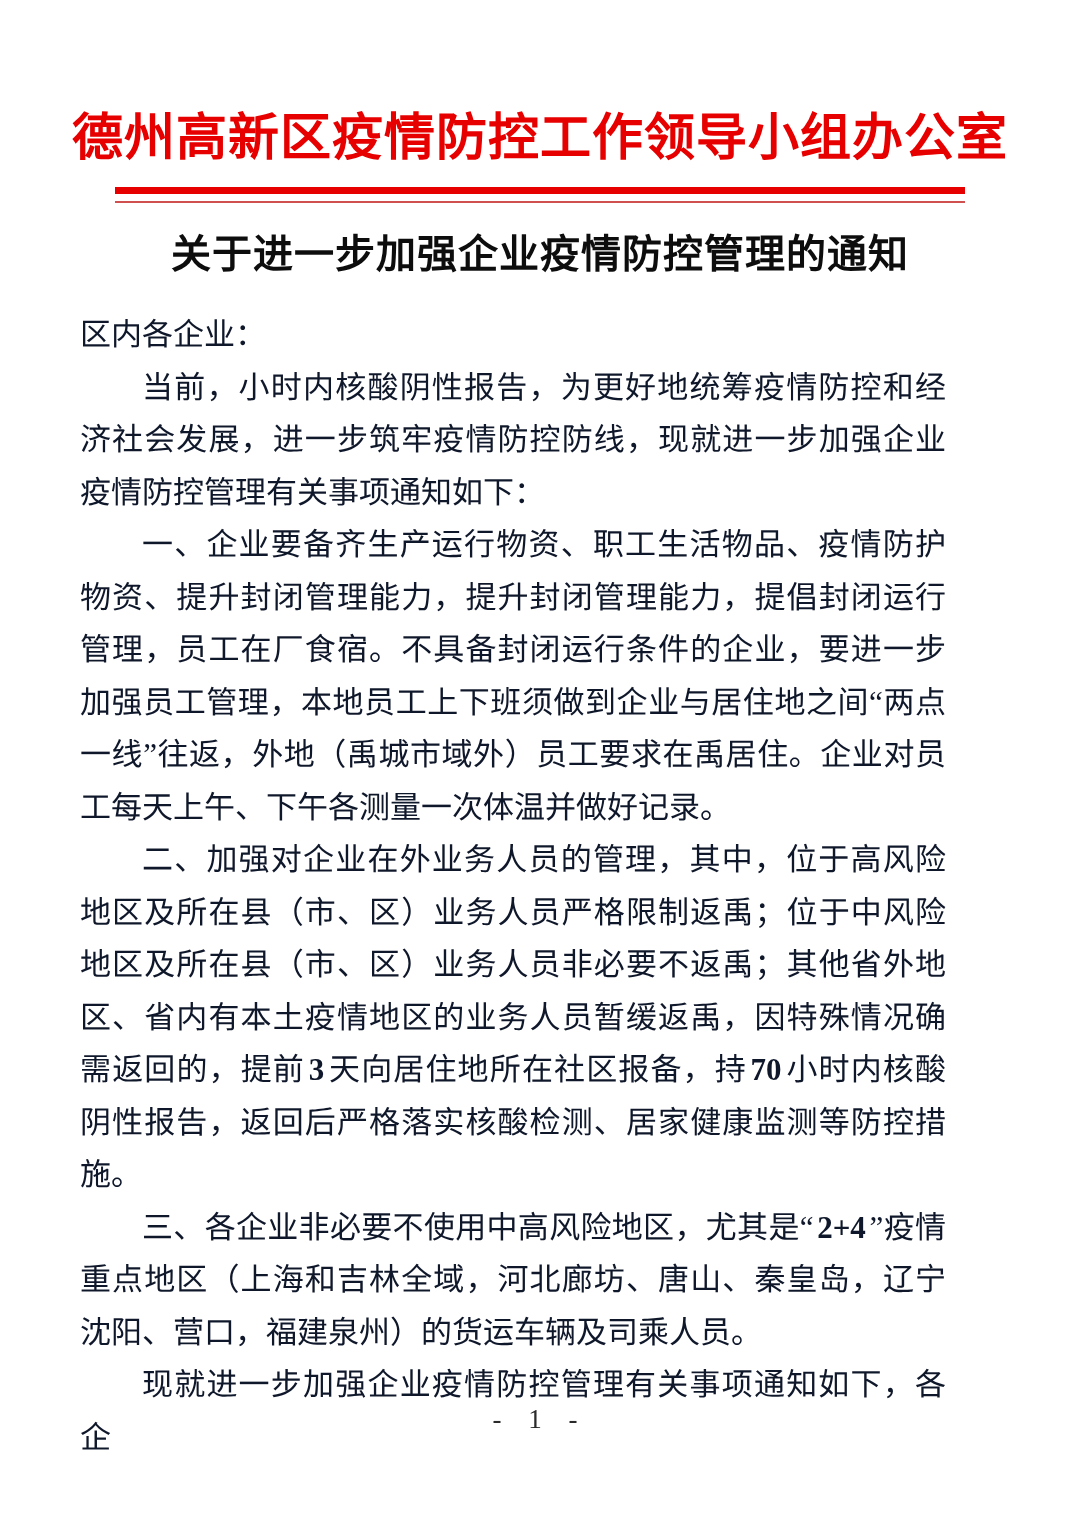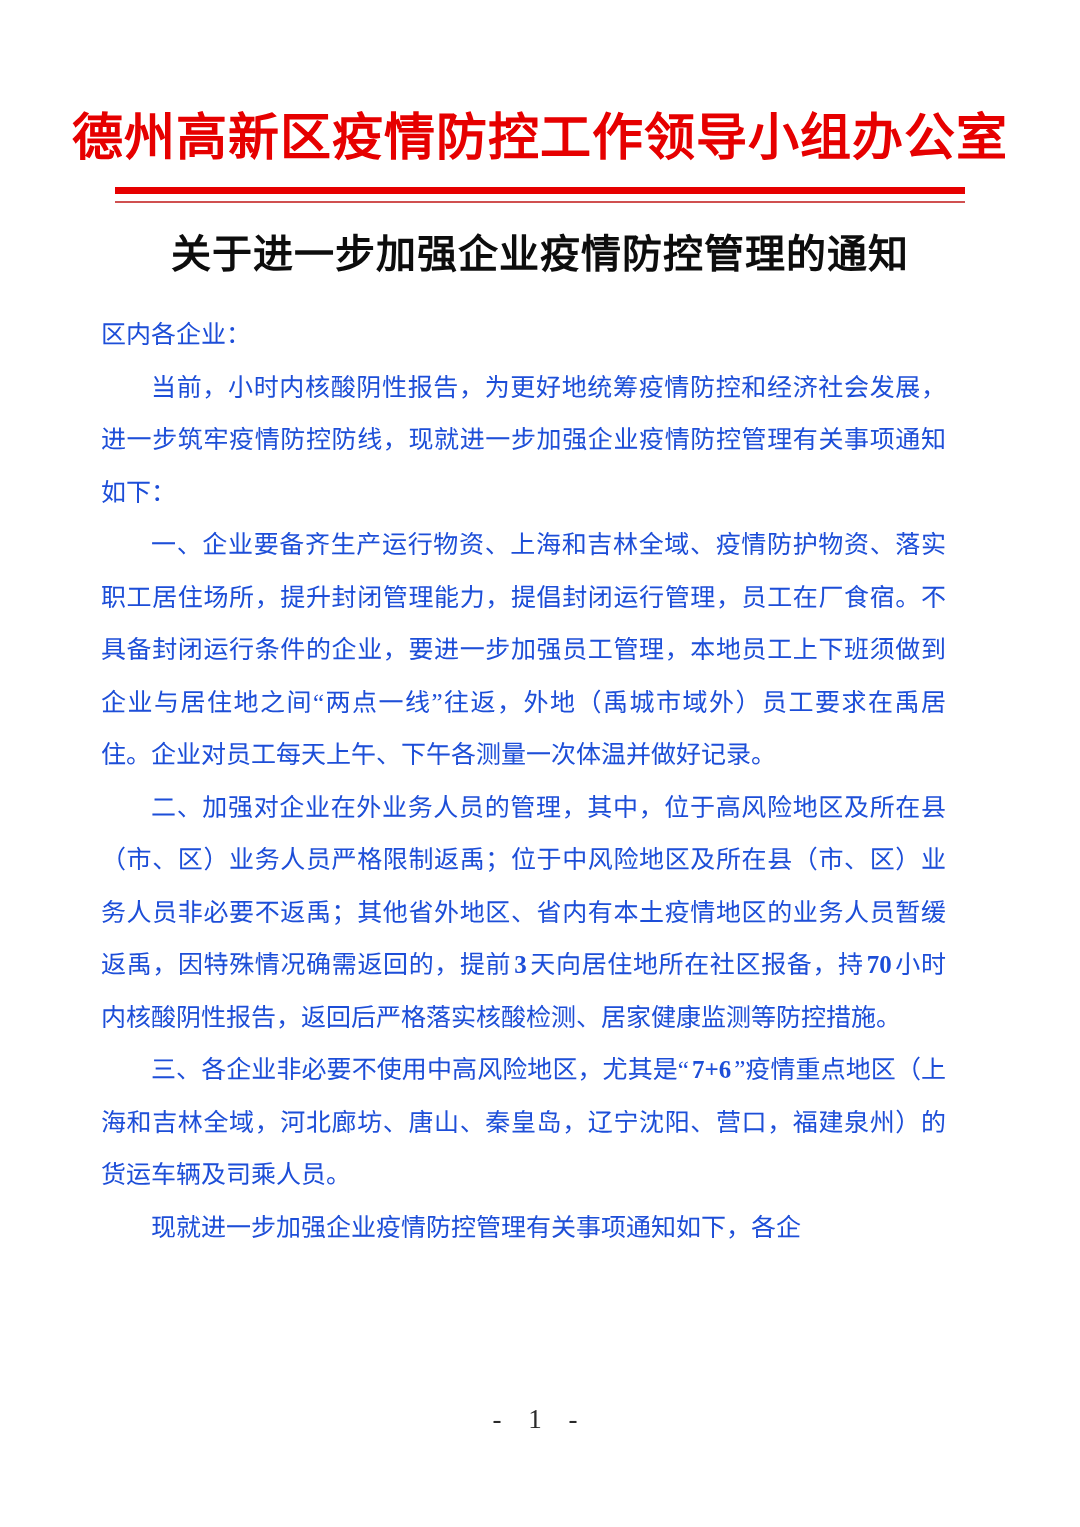--- a/index.html
+++ b/index.html
@@ -48,25 +48,25 @@
     text-align: center;
     font-weight: bold;
     font-size: 40px;
     line-height: 56px;
     letter-spacing: 1px;
     color: #0d0d0d;
   }
 
   
   .doc-body {
-    margin: 26px 122px 0 89px;
-    font-size: 25px;
+    margin: 26px 122px 0 68px;
+    font-size: 31px;
     line-height: 52.5px;
     text-align: justify;
-    color: #1d4ed8;
+    color: #0f172a;
   }
   .salutation { text-indent: 0; }
   .body-para  { text-indent: 2em; }
   .doc-body b.num {
     font-weight: bold;
     margin: 0 0.12em;
     font-family: "Liberation Serif", "DejaVu Serif", serif;
   }
 
   
@@ -90,21 +90,21 @@
     <span class="org-name">德州高新区疫情防控工作领导小组办公室</span>
     <div class="rule-thick"></div>
     <div class="rule-thin"></div>
   </div>
 
   <h1 class="doc-title">关于进一步加强企业疫情防控管理的通知</h1>
 
   <div class="doc-body">
     <p class="salutation">区内各企业：</p>
     <p class="body-para autobold">当前，小时内核酸阴性报告，为更好地统筹疫情防控和经济社会发展，进一步筑牢疫情防控防线，现就进一步加强企业疫情防控管理有关事项通知如下：</p>
-    <p class="body-para autobold">一、企业要备齐生产运行物资、上海和吉林全域、疫情防护物资、落实职工居住场所，提升封闭管理能力，提倡封闭运行管理，员工在厂食宿。不具备封闭运行条件的企业，要进一步加强员工管理，本地员工上下班须做到企业与居住地之间“两点一线”往返，外地（禹城市域外）员工要求在禹居住。企业对员工每天上午、下午各测量一次体温并做好记录。</p>
+    <p class="body-para autobold">一、企业要备齐生产运行物资、职工生活物品、疫情防护物资、提升封闭管理能力，提升封闭管理能力，提倡封闭运行管理，员工在厂食宿。不具备封闭运行条件的企业，要进一步加强员工管理，本地员工上下班须做到企业与居住地之间“两点一线”往返，外地（禹城市域外）员工要求在禹居住。企业对员工每天上午、下午各测量一次体温并做好记录。</p>
     <p class="body-para autobold">二、加强对企业在外业务人员的管理，其中，位于高风险地区及所在县（市、区）业务人员严格限制返禹；位于中风险地区及所在县（市、区）业务人员非必要不返禹；其他省外地区、省内有本土疫情地区的业务人员暂缓返禹，因特殊情况确需返回的，提前<b class="num">3</b>天向居住地所在社区报备，持<b class="num">70</b>小时内核酸阴性报告，返回后严格落实核酸检测、居家健康监测等防控措施。</p>
-    <p class="body-para autobold">三、各企业非必要不使用中高风险地区，尤其是“<b class="num">7+6</b>”疫情重点地区（上海和吉林全域，河北廊坊、唐山、秦皇岛，辽宁沈阳、营口，福建泉州）的货运车辆及司乘人员。</p>
+    <p class="body-para autobold">三、各企业非必要不使用中高风险地区，尤其是“<b class="num">2+4</b>”疫情重点地区（上海和吉林全域，河北廊坊、唐山、秦皇岛，辽宁沈阳、营口，福建泉州）的货运车辆及司乘人员。</p>
     <p class="body-para autobold">现就进一步加强企业疫情防控管理有关事项通知如下，各企</p>
   </div>
 
   <div class="page-footer">- 1 -</div>
 
 </div>
 
 </body></html>

